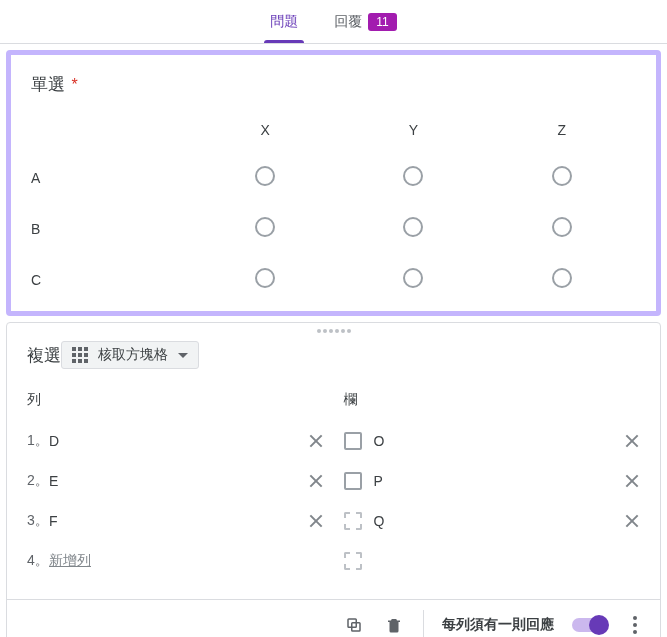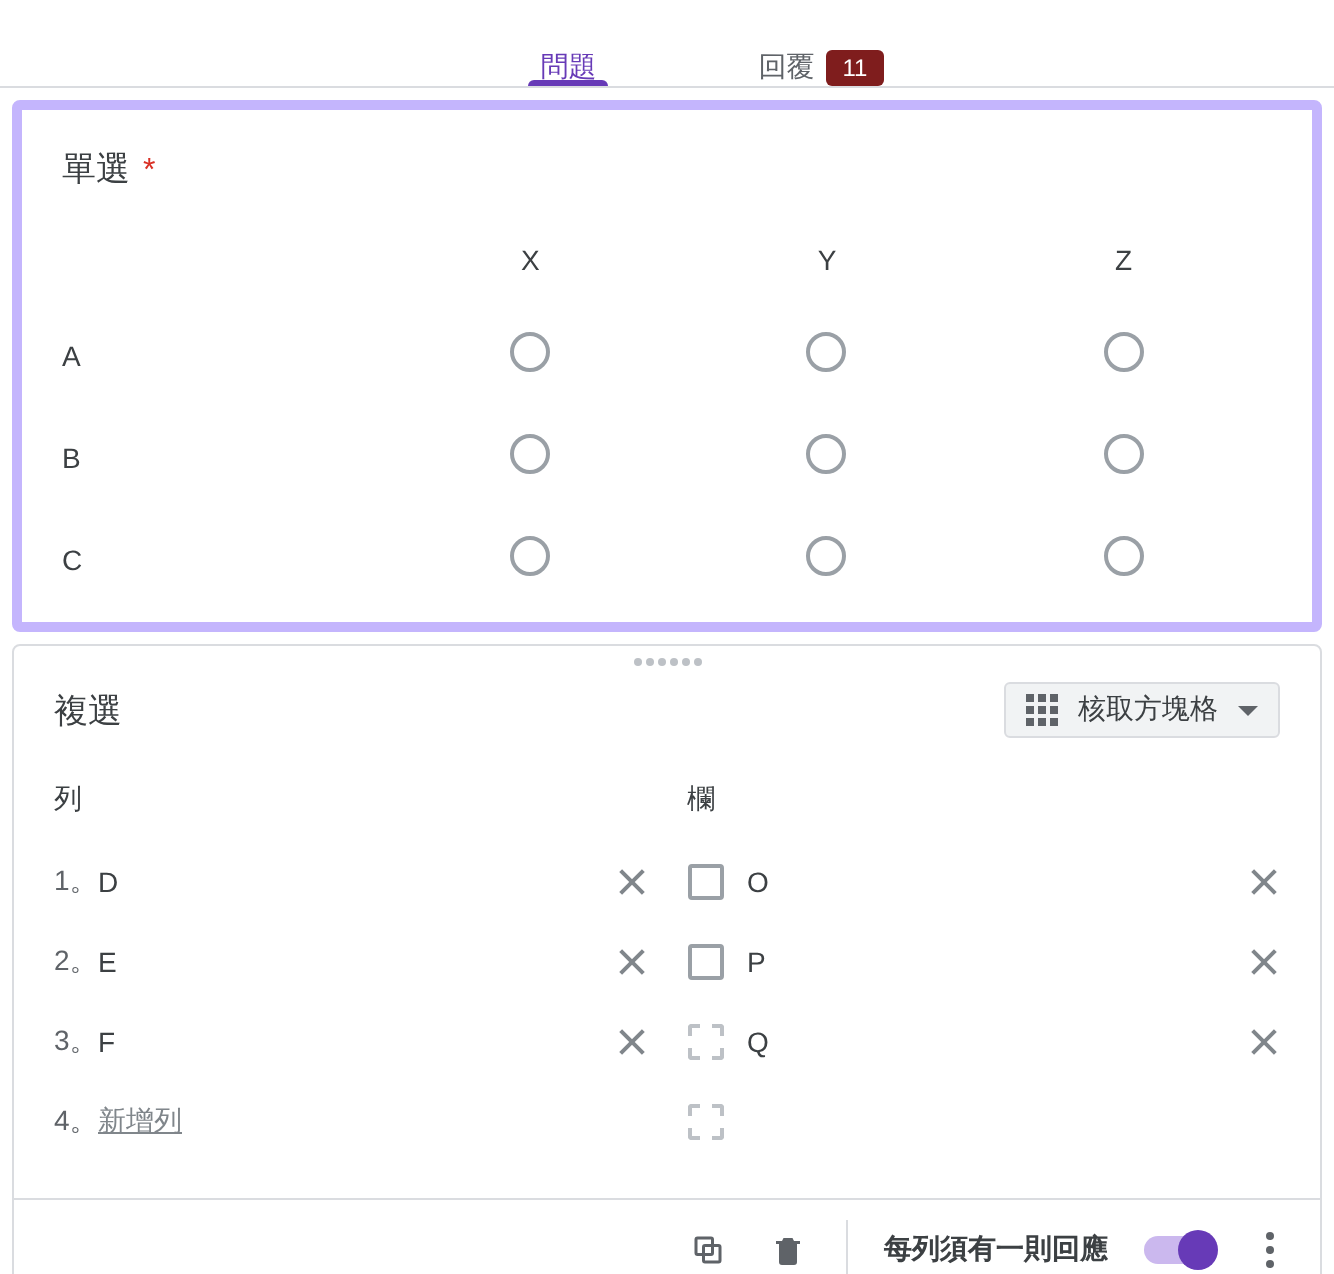--- a/index.html
+++ b/index.html
@@ -13,42 +13,41 @@
   .tabs {
     display: flex;
     justify-content: center;
     align-items: center;
     height: 44px;
     border-bottom: 1px solid #dadce0;
     gap: 24px;
   }
   .tab {
     display: flex;
-    align-items: flex-end;
+    align-items: center;
     height: 100%;
     font-size: 14px;
     color: #5f6368;
     cursor: pointer;
     padding: 0 6px;
     position: relative;
-    margin-left: 45px;
   }
   .tab.active {
     color: #673ab7;
   }
   .tab.active::after {
     content: "";
     position: absolute;
     bottom: 0; left: 0; right: 0;
     height: 3px;
     background: #673ab7;
     border-radius: 3px 3px 0 0;
   }
   .badge {
-    background: #7f1d1d;
+    background: #a21caf;
     color: #fff;
     font-size: 12px;
     padding: 2px 8px;
     border-radius: 3px;
     margin-left: 6px;
   }
   .card {
     border: 5px solid #c4b5fd;
     border-radius: 4px;
     margin: 6px;
@@ -103,23 +102,22 @@
     border: 1px solid #dadce0;
     border-radius: 4px;
     margin: 0 6px 6px 6px;
   }
   .card2-body {
     padding: 0 20px 18px 20px;
   }
   .q2-header {
     display: flex;
     align-items: center;
-    justify-content: space-between;
+    justify-content: flex-start;
     padding-top: 6px;
-    gap: 39px;
   }
   .q2-title {
     font-size: 17px;
     color: #3c4043;
   }
   .type-selector {
     display: flex;
     align-items: center;
     background: #f1f3f4;
     border: 1px solid #dadce0;

